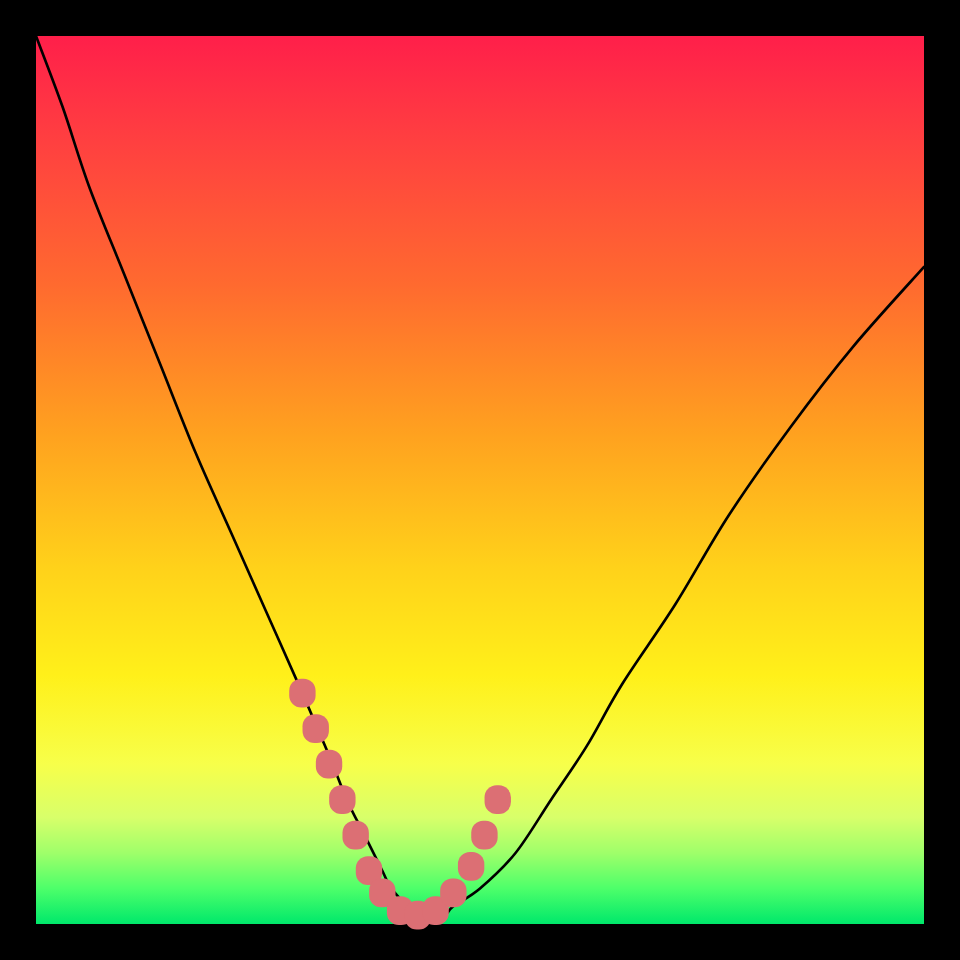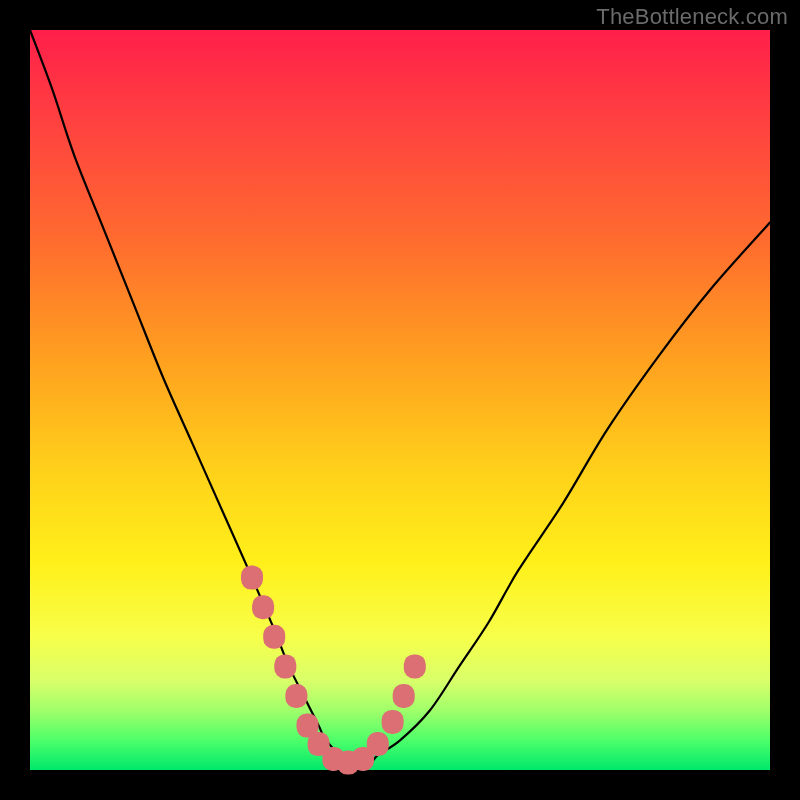--- a/index.html
+++ b/index.html
@@ -55,21 +55,20 @@
     font-size: 22px;
     letter-spacing: 0.2px;
     font-weight: 400;
   }
 </style>
 </head>
 <body>
 
 <div class="stage">
 
-  <div class="attribution">TheBottleneck.com</div>
 
   <div class="plot-area">
     <svg class="curve-svg" viewBox="0 0 740 740" preserveAspectRatio="none">
       <path id="curve-path" fill="none" stroke="#000000" stroke-width="2.2" stroke-linecap="round" stroke-linejoin="round" d="M 0 0 C 3.6999999999999997 9.866666666666655 14.8 38.23333333333325 22.2 59.19999999999993 C 29.599999999999998 80.16666666666661 35.766666666666666 102.36666666666672 44.4 125.80000000000007 C 53.03333333333333 149.23333333333343 64.13333333333333 175.1333333333334 74 199.80000000000007 C 83.86666666666667 224.46666666666673 93.73333333333335 249.13333333333335 103.60000000000001 273.8 C 113.46666666666667 298.46666666666664 123.33333333333331 324.3666666666666 133.2 347.79999999999995 C 143.06666666666666 371.2333333333333 152.93333333333334 392.2 162.8 414.4 C 172.66666666666669 436.59999999999997 182.53333333333333 458.8 192.4 481 C 202.26666666666668 503.2 213.36666666666667 527.8666666666667 222 547.6 C 230.63333333333333 567.3333333333334 238.03333333333336 584.6 244.20000000000002 599.4 C 250.36666666666667 614.1999999999999 254.06666666666666 625.3 259 636.4 C 263.93333333333334 647.5 268.8666666666667 656.1333333333333 273.8 666 C 278.73333333333335 675.8666666666667 284.90000000000003 688.2 288.6 695.6 C 292.3 703 292.3 705.4666666666667 296 710.4 C 299.7 715.3333333333333 305.8666666666667 721.5 310.8 725.2 C 315.73333333333335 728.9000000000001 320.6666666666667 731.3666666666667 325.6 732.6 C 330.53333333333336 733.8333333333334 336.70000000000005 733.8333333333334 340.40000000000003 732.6 C 344.1 731.3666666666667 342.8666666666666 728.9000000000001 347.79999999999995 725.2 C 352.7333333333333 721.5 361.3666666666667 717.8 370 710.4 C 378.6333333333333 703 389.73333333333335 693.1333333333333 399.6 680.8 C 409.4666666666667 668.4666666666666 419.3333333333333 651.1999999999999 429.2 636.4 C 439.06666666666666 621.6 448.93333333333334 608.0333333333333 458.8 592 C 468.6666666666667 575.9666666666667 476.0666666666667 559.9333333333334 488.40000000000003 540.2 C 500.73333333333335 520.4666666666667 518 497.03333333333336 532.8 473.6 C 547.5999999999999 450.1666666666667 561.1666666666667 424.26666666666665 577.2 399.59999999999997 C 593.2333333333333 374.9333333333333 611.7333333333333 349.0333333333333 629 325.59999999999997 C 646.2666666666667 302.16666666666663 662.3000000000001 281.2 680.8000000000001 259 C 699.3000000000001 236.8 730.1333333333333 203.49999999999997 740 192.39999999999998 "></path>
       <g id="markers-group">
           <rect x="211" y="535.6" width="22" height="24" rx="10" ry="10" fill="#dc6f74"></rect>
           <rect x="222.1" y="565.2" width="22" height="24" rx="10" ry="10" fill="#dc6f74"></rect>
           <rect x="233.20000000000002" y="594.8" width="22" height="24" rx="10" ry="10" fill="#dc6f74"></rect>
           <rect x="244.29999999999998" y="624.4" width="22" height="24" rx="10" ry="10" fill="#dc6f74"></rect>
           <rect x="255.39999999999998" y="654" width="22" height="24" rx="10" ry="10" fill="#dc6f74"></rect>

